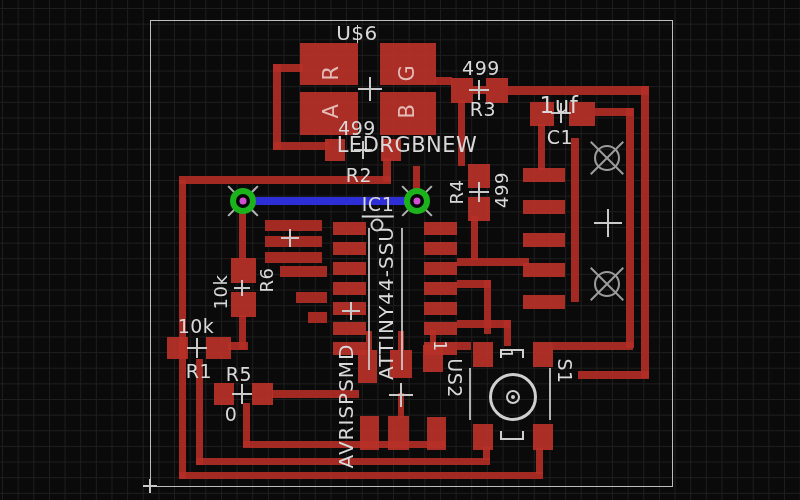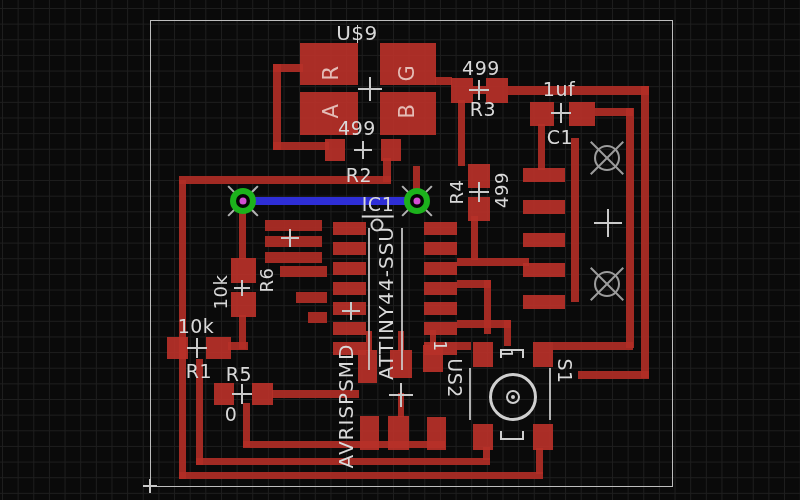--- a/index.html
+++ b/index.html
@@ -189,30 +189,31 @@
   <i class="x" style="left:479px;top:192px;width:20px;height:20px"></i>
   <i class="x" style="left:363px;top:150px;width:18px;height:18px"></i>
   <i class="x" style="left:197px;top:348px;width:20px;height:20px"></i>
   <i class="x" style="left:242px;top:394px;width:20px;height:20px"></i>
   <i class="x" style="left:242px;top:288px;width:16px;height:16px"></i>
   <i class="x" style="left:401px;top:395px;width:24px;height:24px"></i>
   <i class="x" style="left:290px;top:238px;width:18px;height:18px"></i>
   <i class="x" style="left:351px;top:311px;width:18px;height:18px"></i>
   <i class="x" style="left:150px;top:486px;width:14px;height:14px"></i>
 
-  <span class="lbl" style="left:357px;top:33px;font-size:20px">U$9</span>
+  <span class="lbl" style="left:357px;top:33px;font-size:20px">U$6</span>
   <span class="lbl vdn pink" style="left:331px;top:73px;font-size:21px">R</span>
   <span class="lbl vdn pink" style="left:407px;top:73px;font-size:21px">G</span>
   <span class="lbl vdn pink" style="left:331px;top:111px;font-size:21px">A</span>
   <span class="lbl vdn pink" style="left:407px;top:111px;font-size:21px">B</span>
   <span class="lbl" style="left:481px;top:68px;font-size:19px">499</span>
   <span class="lbl" style="left:483px;top:109px;font-size:19px">R3</span>
-  <span class="lbl" style="left:559px;top:89px;font-size:19px">1uf</span>
+  <span class="lbl" style="left:559px;top:105px;font-size:23px">1uf</span>
   <span class="lbl" style="left:560px;top:137px;font-size:19px">C1</span>
   <span class="lbl" style="left:357px;top:128px;font-size:19px">499</span>
+  <span class="lbl" style="left:407px;top:145px;font-size:21px">LEDRGBNEW</span>
   <span class="lbl" style="left:359px;top:175px;font-size:19px">R2</span>
   <span class="lbl" style="left:378px;top:204px;font-size:19px"><span class="ul">IC1</span></span>
   <span class="lbl vdn" style="left:457px;top:192px;font-size:18px">R4</span>
   <span class="lbl vdn" style="left:502px;top:190px;font-size:18px">499</span>
   <span class="lbl vdn" style="left:386px;top:303px;font-size:20px;letter-spacing:1px">ATTINY44-SSU</span>
   <span class="lbl vdn" style="left:221px;top:292px;font-size:18px">10k</span>
   <span class="lbl vdn" style="left:267px;top:280px;font-size:18px">R6</span>
   <span class="lbl" style="left:196px;top:326px;font-size:19px">10k</span>
   <span class="lbl" style="left:199px;top:371px;font-size:19px">R1</span>
   <span class="lbl" style="left:239px;top:374px;font-size:19px">R5</span>

